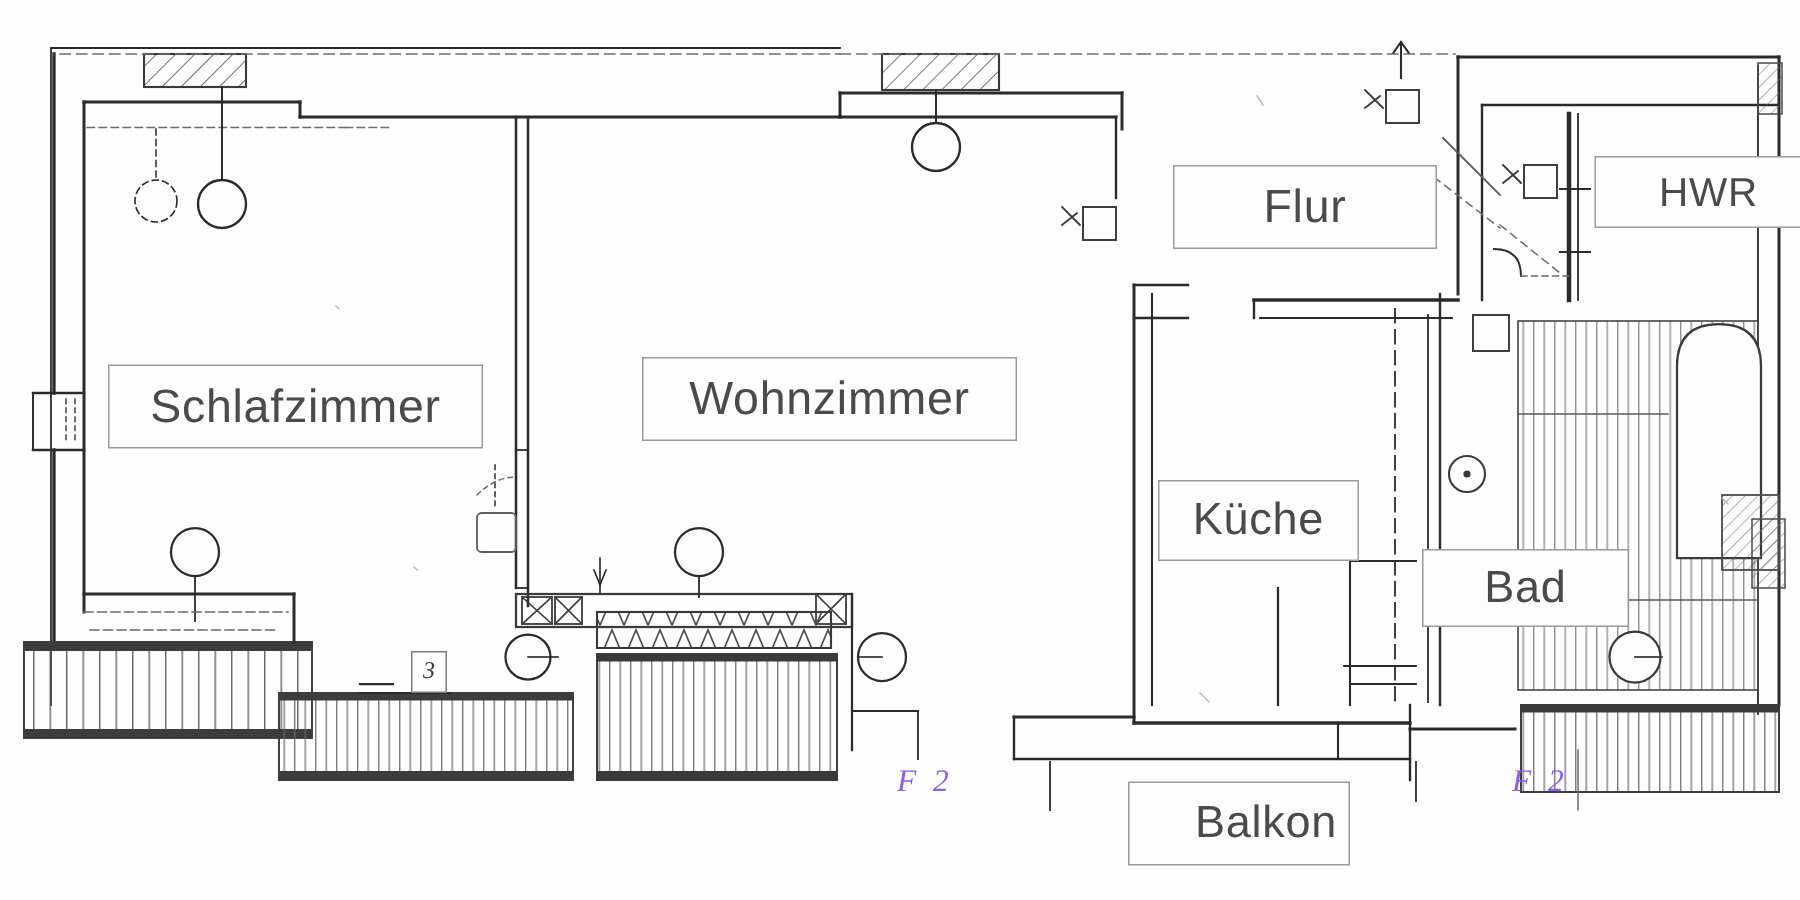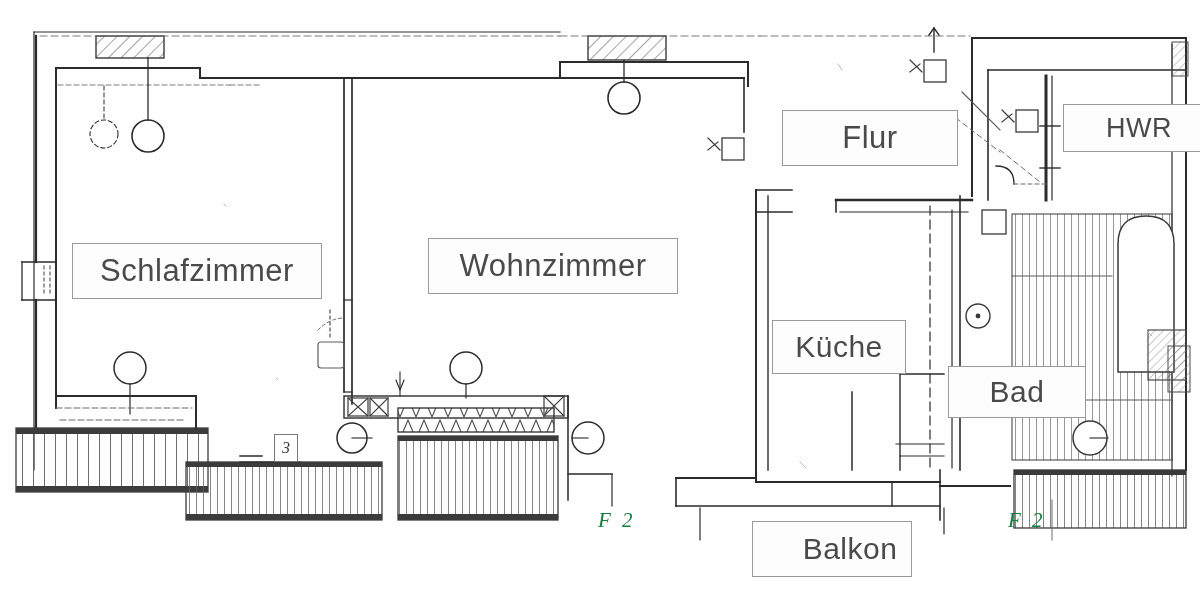--- a/index.html
+++ b/index.html
@@ -38,29 +38,29 @@
     letter-spacing: 0.5px;
     white-space: nowrap;
     z-index: 40;
   }
   .room-label.lbl-schlafzimmer { left: 72px;  top: 243px; width: 250px; height: 56px; font-size: 31px; }
   .room-label.lbl-wohnzimmer   { left: 428px; top: 238px; width: 250px; height: 56px; font-size: 31px; }
   .room-label.lbl-flur         { left: 782px; top: 110px; width: 176px; height: 56px; font-size: 31px; }
   .room-label.lbl-hwr          { left: 1063px;top: 104px; width: 152px; height: 48px; font-size: 27px; }
   .room-label.lbl-kueche       { left: 772px; top: 320px; width: 134px; height: 54px; font-size: 30px; }
   .room-label.lbl-bad          { left: 948px; top: 350px; width: 138px; height: 52px; font-size: 30px; margin-top: 16px; }
-  .room-label.lbl-balkon       { left: 752px; top: 521px; width: 160px; height: 56px; font-size: 30px; padding-left: 36px; }
+  .room-label.lbl-balkon       { left: 752px; top: 521px; width: 148px; height: 56px; font-size: 30px; padding-left: 36px; }
 
   
   .hand-note {
     position: absolute;
     font-family: "Liberation Serif", serif;
     font-style: italic;
     font-size: 21px;
-    color: #15803d;
+    color: #8b5cf6;
     letter-spacing: 3px;
     z-index: 35;
   }
   .note-f2a { left: 598px; top: 508px; }
   .note-f2b { left: 1008px; top: 508px; }
   .note-three {
     position: absolute;
     left: 274px; top: 434px;
     width: 22px; height: 26px;
     border: 1px solid #7a7a7a;

